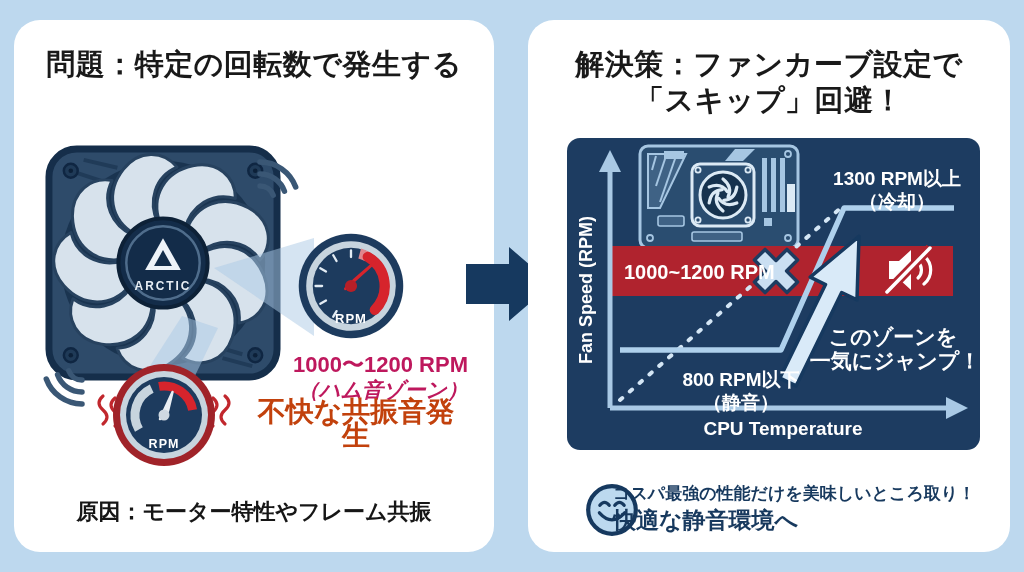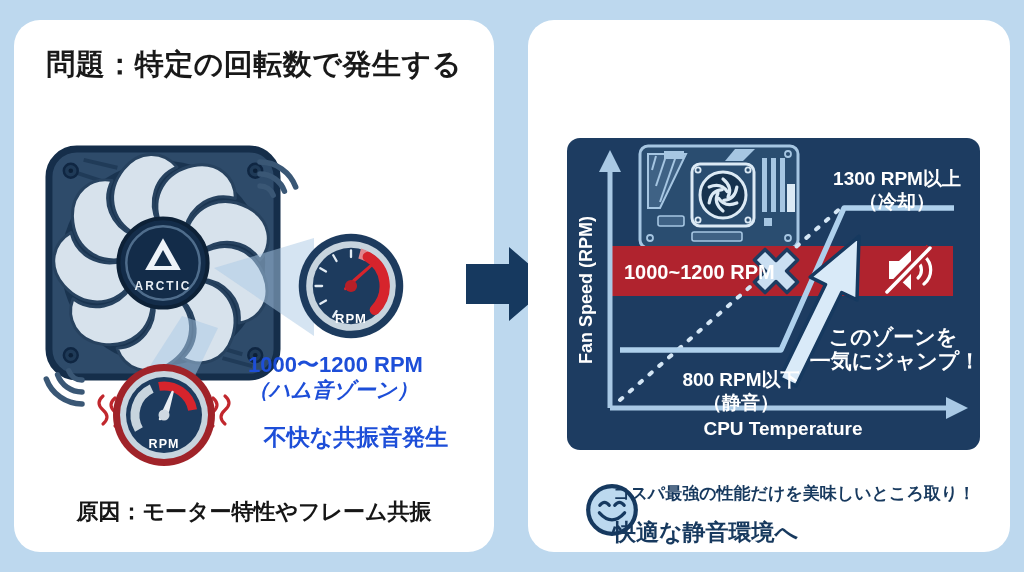--- a/index.html
+++ b/index.html
@@ -10,37 +10,37 @@
   }
   .panel{position:absolute;top:20px;height:532px;background:#ffffff;border-radius:26px;}
   .panel.left{left:14px;width:480px;}
   .panel.right{left:528px;width:482px;}
   .panel-title{
     position:absolute;top:26px;left:0;width:100%;text-align:center;
     font-weight:bold;font-size:29px;line-height:36px;color:#191919;letter-spacing:0.5px;
   }
   .abs{position:absolute;}
   .hum-zone{
-    position:absolute;left:234px;width:220px;top:332px;text-align:left;
-    color:#1d4ed8;font-weight:bold;font-size:22px;line-height:25px;
+    position:absolute;left:234px;width:220px;top:332px;text-align:right;
+    color:#be185d;font-weight:bold;font-size:22px;line-height:25px;
   }
   .hum-zone .l2{font-size:21px;font-style:italic;}
   .resonance{
-    position:absolute;left:232px;width:220px;top:405px;text-align:center;
-    color:#1d4ed8;font-weight:bold;font-size:23px;line-height:24px;
+    position:absolute;left:232px;width:220px;top:380px;text-align:center;
+    color:#c2410c;font-weight:bold;font-size:28px;line-height:24px;
   }
   .cause{
     position:absolute;left:0;width:100%;top:478px;text-align:center;
     color:#161616;font-weight:bold;font-size:22px;line-height:28px;
   }
   .benefit-text{
     position:absolute;left:85px;right:20px;top:464px;text-align:left;color:#17395e;
   }
   .benefit-text .b1{font-weight:bold;font-size:17px;line-height:20px;}
-  .benefit-text .b2{font-weight:bold;font-size:23px;line-height:28px;margin-top:14px;}
+  .benefit-text .b2{font-weight:bold;font-size:23px;line-height:28px;margin-top:2px;}
   svg{display:block;}
   svg text{font-family:"Liberation Sans",sans-serif;font-weight:bold;}
 </style>
 </head>
 <body>
 
 <div class="abs" style="inset:0;">
 
   <section class="panel left">
     <div class="panel-title">
@@ -154,20 +154,22 @@
 
     <div class="cause">原因：モーター特性やフレーム共振</div>
   </section>
 
   <svg class="abs" style="left:466px;top:247px;" width="86" height="74" viewBox="0 0 86 74">
     <polygon points="0,17 43,17 43,0 86,37 43,74 43,57 0,57" fill="#16395f"></polygon>
   </svg>
 
   <section class="panel right">
     <div class="panel-title">
+      <div>解決策：ファンカーブ設定で</div>
+      <div>「スキップ」回避！</div>
     </div>
 
     <svg class="abs" style="left:39px;top:118px;" width="413" height="312" viewBox="0 0 413 312">
       <rect x="0" y="0" width="413" height="312" rx="13" fill="#1d3c61"></rect>
 
       <g transform="translate(73,8)">
         <rect x="0" y="0" width="158" height="102" rx="8" fill="#2a4d70" stroke="#a6c6e2" stroke-width="3"></rect>
         <polygon points="8,8 46,8 20,62 8,62" fill="#3f6285" stroke="#a6c6e2" stroke-width="2"></polygon>
         <line x1="16" y1="10" x2="12" y2="24" stroke="#a6c6e2" stroke-width="2"></line>
         <line x1="26" y1="10" x2="16" y2="40" stroke="#a6c6e2" stroke-width="2"></line>

